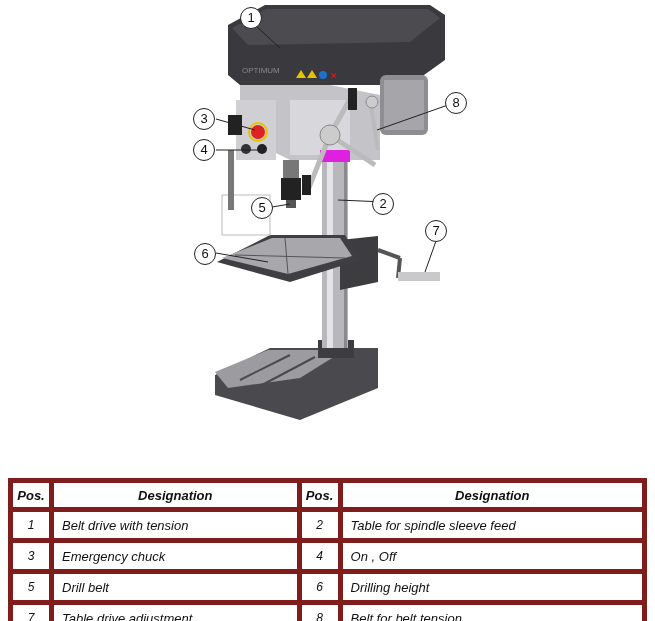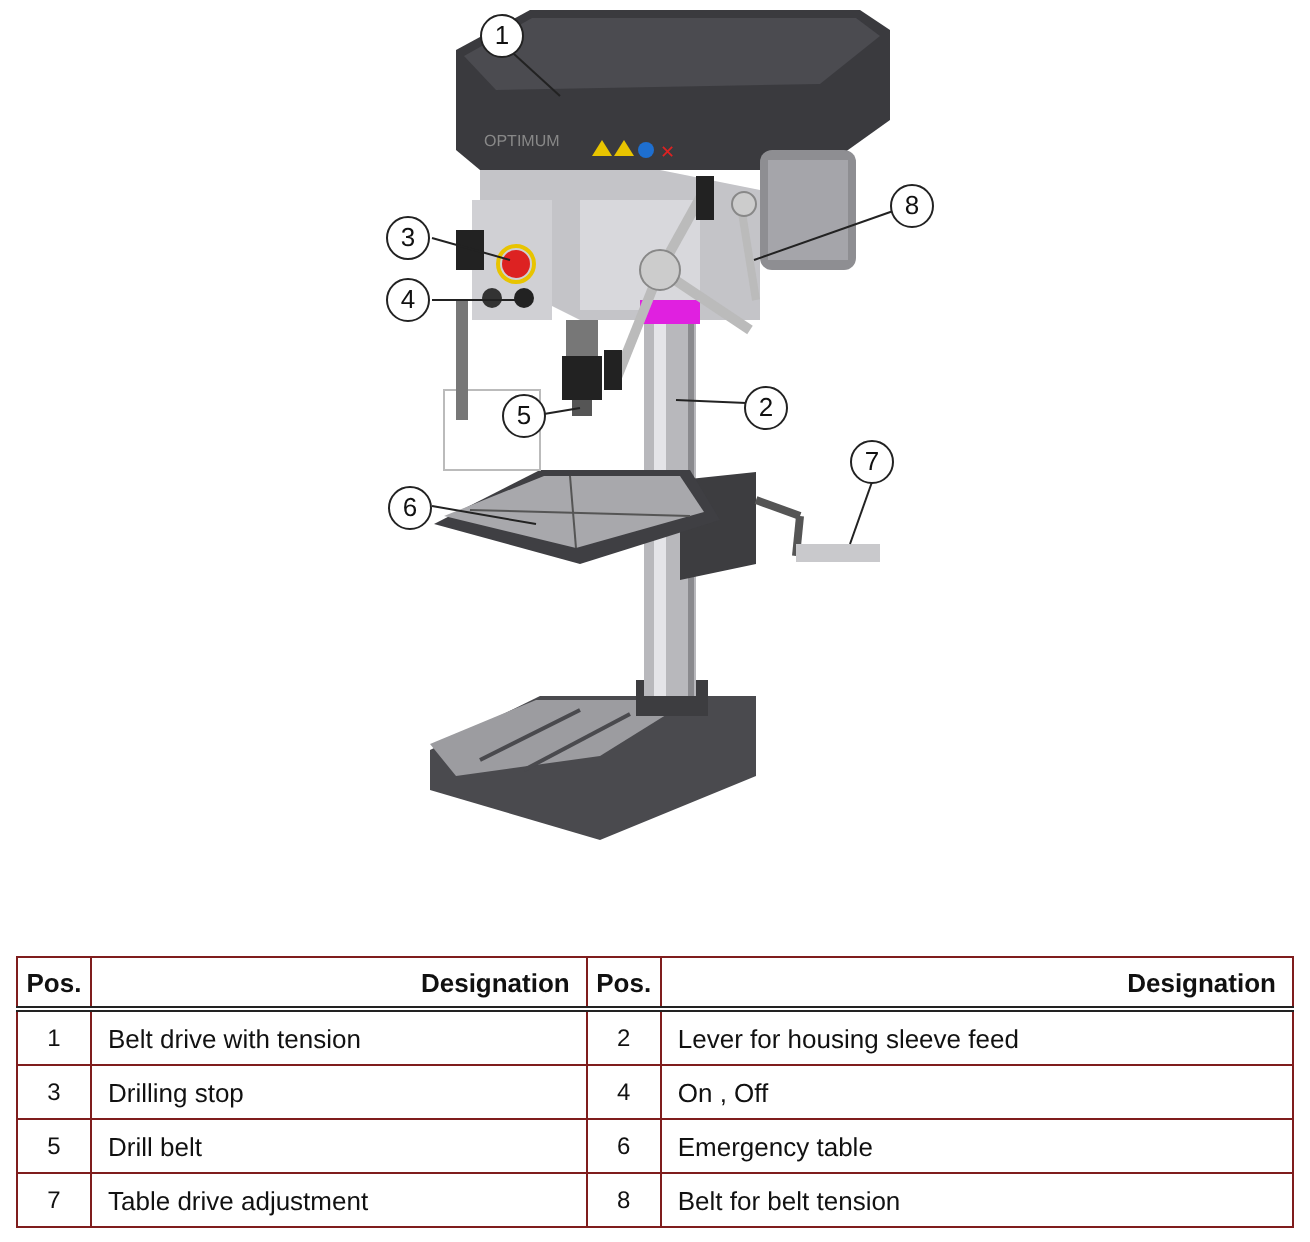--- a/index.html
+++ b/index.html
@@ -2,22 +2,22 @@
 <html><head>
 <meta charset="utf-8">
 <style>
   html, body { margin:0; padding:0; background:#ffffff; }
   body { width:655px; height:621px; position:relative; overflow:hidden; font-family:"Liberation Sans", sans-serif; }
   .figure { position:absolute; left:0; top:0; width:655px; height:440px; }
   .figure svg { position:absolute; left:0; top:0; }
   .callout { position:absolute; width:20px; height:20px; border:1.3px solid #222; border-radius:50%; background:#fff;
              font-size:13px; line-height:20px; text-align:center; color:#111; box-sizing:content-box; }
   table.legend { position:absolute; left:8px; top:478px; width:639px; border-collapse:collapse; font-size:13px; color:#111; }
-  table.legend th, table.legend td { border:1px solid #7f1d1d; height:26px; padding:0 8px; }
-  table.legend th { font-weight:bold; text-align:right; border-bottom:3px double #222; height:24px; }
+  table.legend th, table.legend td { border:5px solid #7f1d1d; height:26px; padding:0 8px;font-style:italic; }
+  table.legend th { font-weight:bold; text-align:center; border-bottom:3px double #222; height:24px; }
   table.legend th.pos, table.legend td.pos { width:28px; text-align:center; padding:0 4px; }
   table.legend td.pos { font-size:12px; }
 </style>
 </head>
 <body>
 
 <div class="figure">
   <svg width="655" height="440" viewBox="0 0 655 440">
 
     <polygon points="215,375 270,348 378,348 378,388 300,420 215,395" fill="#4a4a4e"></polygon>
@@ -109,33 +109,33 @@
       <th>Designation</th>
       <th class="pos">Pos.</th>
       <th>Designation</th>
     </tr>
   </thead>
   <tbody>
     <tr>
       <td class="pos">1</td>
       <td>Belt drive with tension</td>
       <td class="pos">2</td>
-      <td>Lever for housing sleeve feed</td>
+      <td>Table for spindle sleeve feed</td>
     </tr>
     <tr>
       <td class="pos">3</td>
-      <td>Drilling stop</td>
+      <td>Emergency chuck</td>
       <td class="pos">4</td>
       <td>On , Off</td>
     </tr>
     <tr>
       <td class="pos">5</td>
       <td>Drill belt</td>
       <td class="pos">6</td>
-      <td>Emergency table</td>
+      <td>Drilling height</td>
     </tr>
     <tr>
       <td class="pos">7</td>
       <td>Table drive adjustment</td>
       <td class="pos">8</td>
       <td>Belt for belt tension</td>
     </tr>
   </tbody>
 </table>
 

